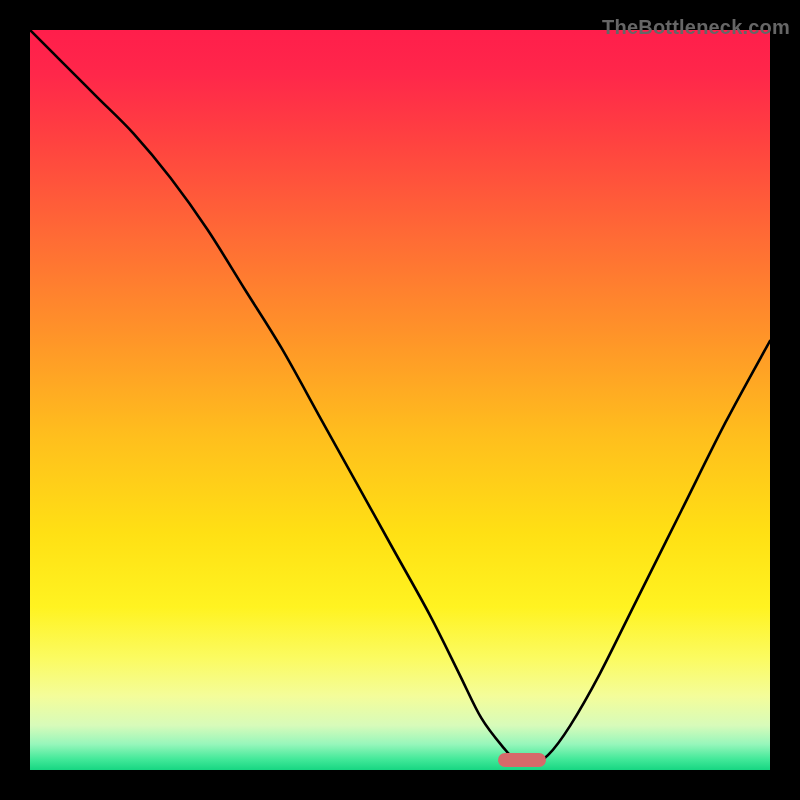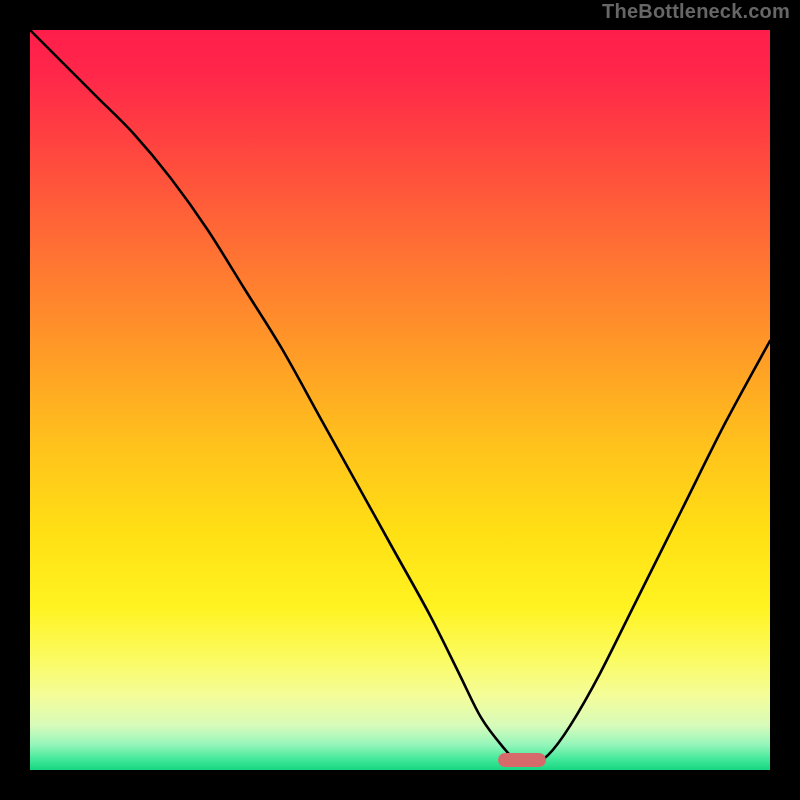--- a/index.html
+++ b/index.html
@@ -12,21 +12,21 @@
     font-family: Arial, Helvetica, sans-serif;
   }
   .frame {
     position: relative;
     width: 800px;
     height: 800px;
     background: #000;
   }
   .watermark {
     position: absolute;
-    top: 0;
+    top: 16px;
     right: 10px;
     color: #666;
     font-size: 20px;
     font-weight: 600;
     letter-spacing: 0.2px;
     z-index: 10;
   }
   .plot-area {
     position: absolute;
     left: 30px;

